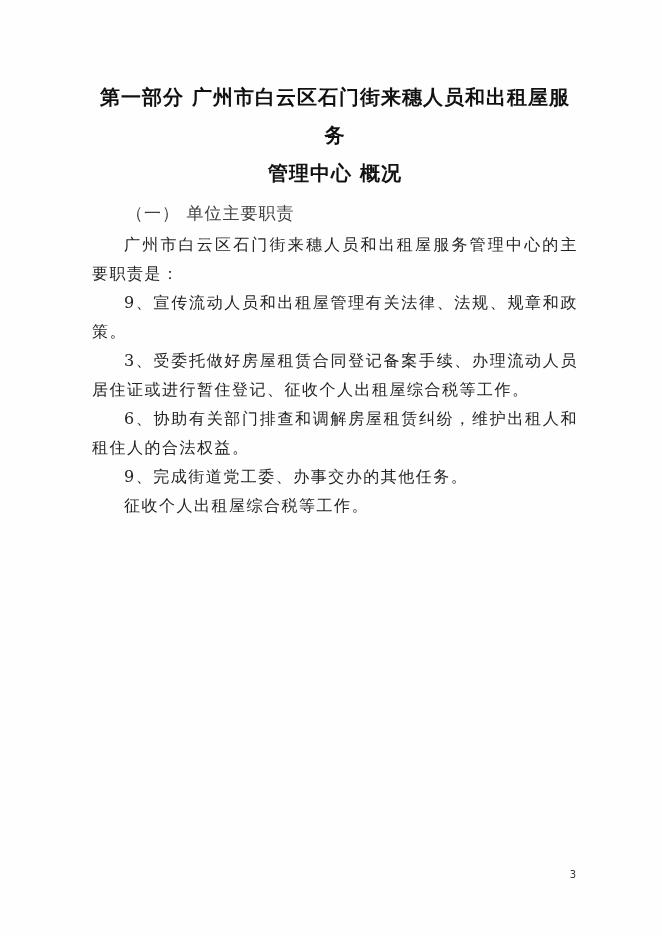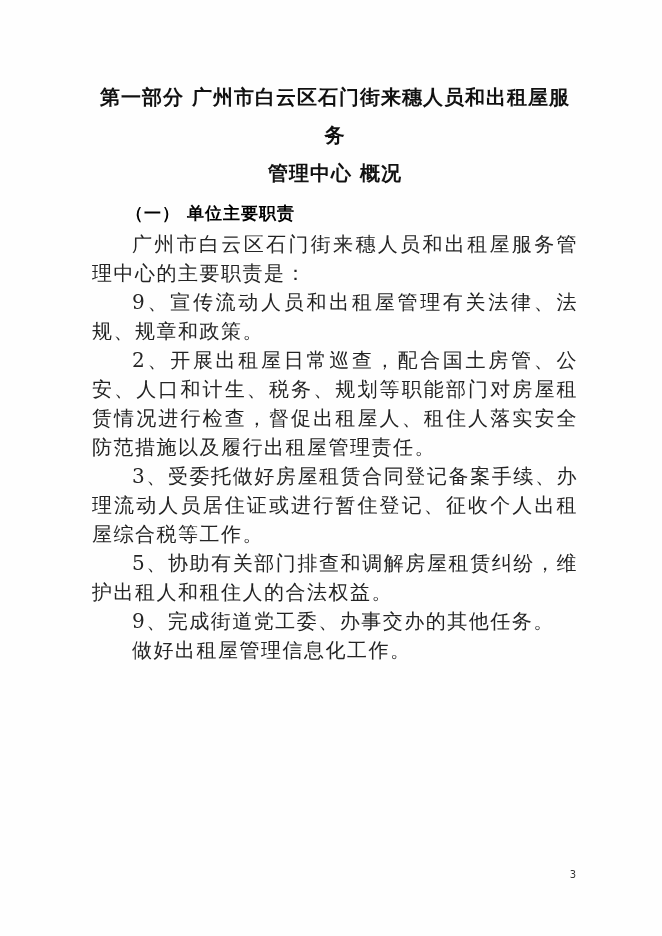--- a/index.html
+++ b/index.html
@@ -29,33 +29,33 @@
     font-size: 20px;
     font-weight: bold;
     text-align: center;
     line-height: 38px;
     letter-spacing: 1px;
     margin: 0 0 6px 0;
     color: #111;
   }
   .section-heading {
     font-size: 17px;
-    font-weight: bold;
+    font-weight: normal;
     line-height: 30px;
     text-indent: 2em;
     letter-spacing: 1px;
     margin: 2px 0 2px 0;
-    color: #000000;
+    color: #404040;
   }
   .section-heading.second {
     margin-top: 10px;
     margin-bottom: 8px;
   }
   p.body-para {
-    font-size: 20px;
+    font-size: 16px;
     line-height: 29px;
     text-indent: 2em;
     text-align: justify;
     text-justify: inter-character;
     letter-spacing: 1.5px;
     margin: 0;
     color: #242424;
   }
   .page-number {
     position: absolute;
@@ -74,24 +74,23 @@
 
     <h1 class="doc-title">
       <span>第一部分 广州市白云区石门街来穗人员和出租屋服务</span><br>
       <span>管理中心 概况</span>
     </h1>
 
     <h2 class="section-heading">（一） 单位主要职责</h2>
 
     <p class="body-para">广州市白云区石门街来穗人员和出租屋服务管理中心的主要职责是：</p>
     <p class="body-para">9、宣传流动人员和出租屋管理有关法律、法规、规章和政策。</p>
-    <p class="body-para">2、开展出租屋日常巡查，配合国土房管、公安、人口和计生、税务、规划等职能部门对房屋租赁情况进行检查，督促出租屋人、租住人落实安全防范措施以及履行出租屋管理责任。</p>
     <p class="body-para">3、受委托做好房屋租赁合同登记备案手续、办理流动人员居住证或进行暂住登记、征收个人出租屋综合税等工作。</p>
-    <p class="body-para">5、协助有关部门排查和调解房屋租赁纠纷，维护出租人和租住人的合法权益。</p>
+    <p class="body-para">6、协助有关部门排查和调解房屋租赁纠纷，维护出租人和租住人的合法权益。</p>
     <p class="body-para">9、完成街道党工委、办事交办的其他任务。</p>
-    <p class="body-para">做好出租屋管理信息化工作。</p>
+    <p class="body-para">征收个人出租屋综合税等工作。</p>
 
 
 
   </div>
 
   <div class="page-number">3</div>
 </div>
 
 </body></html>

